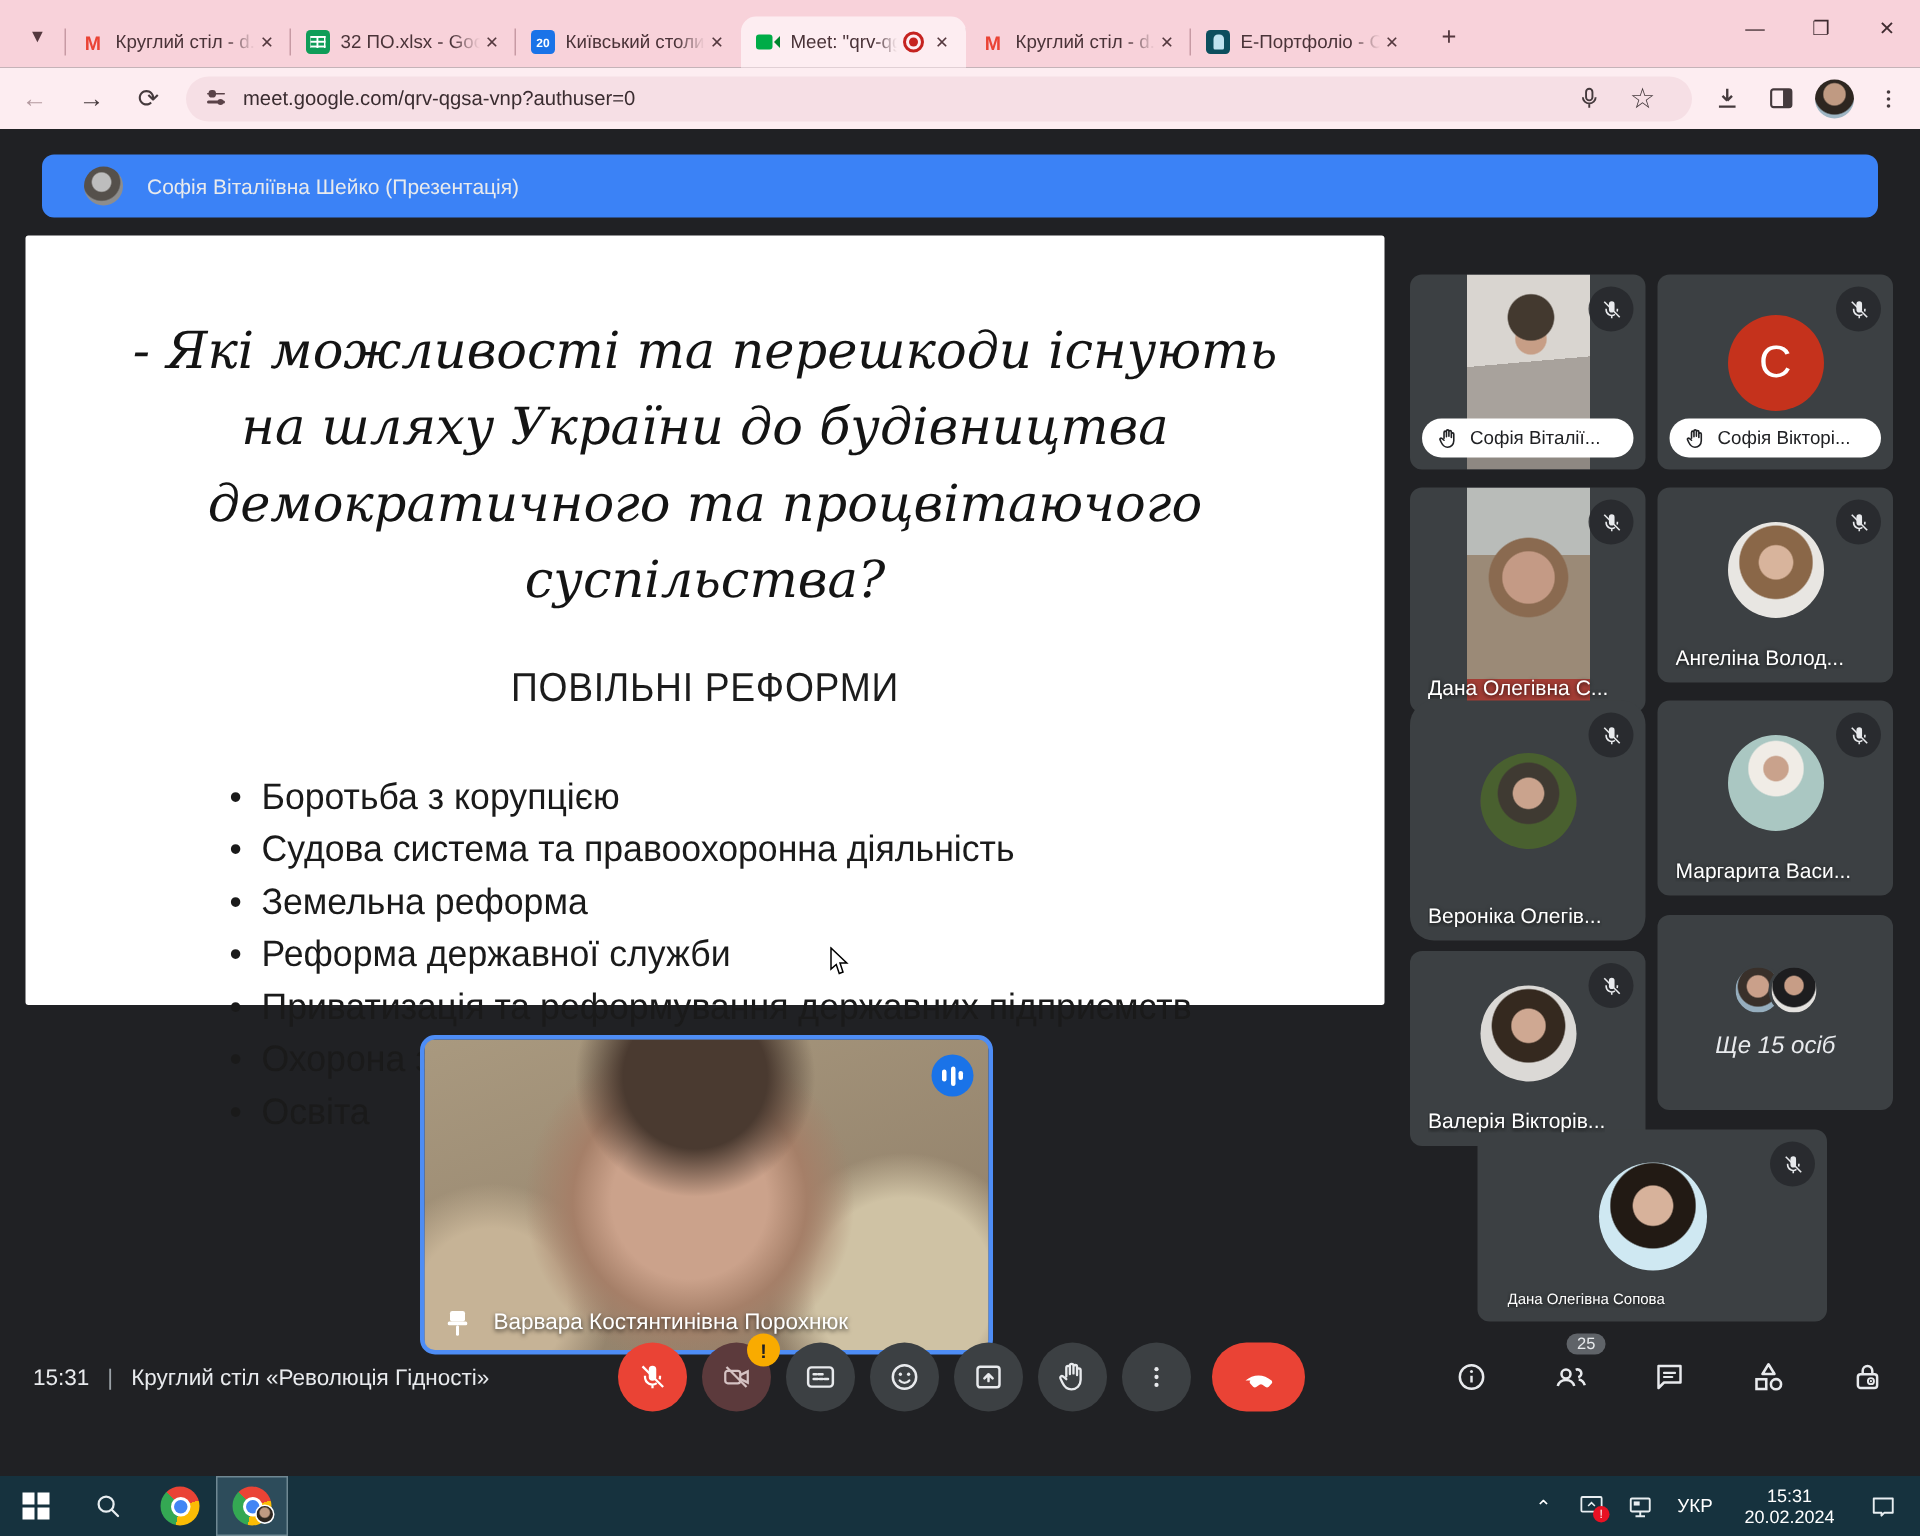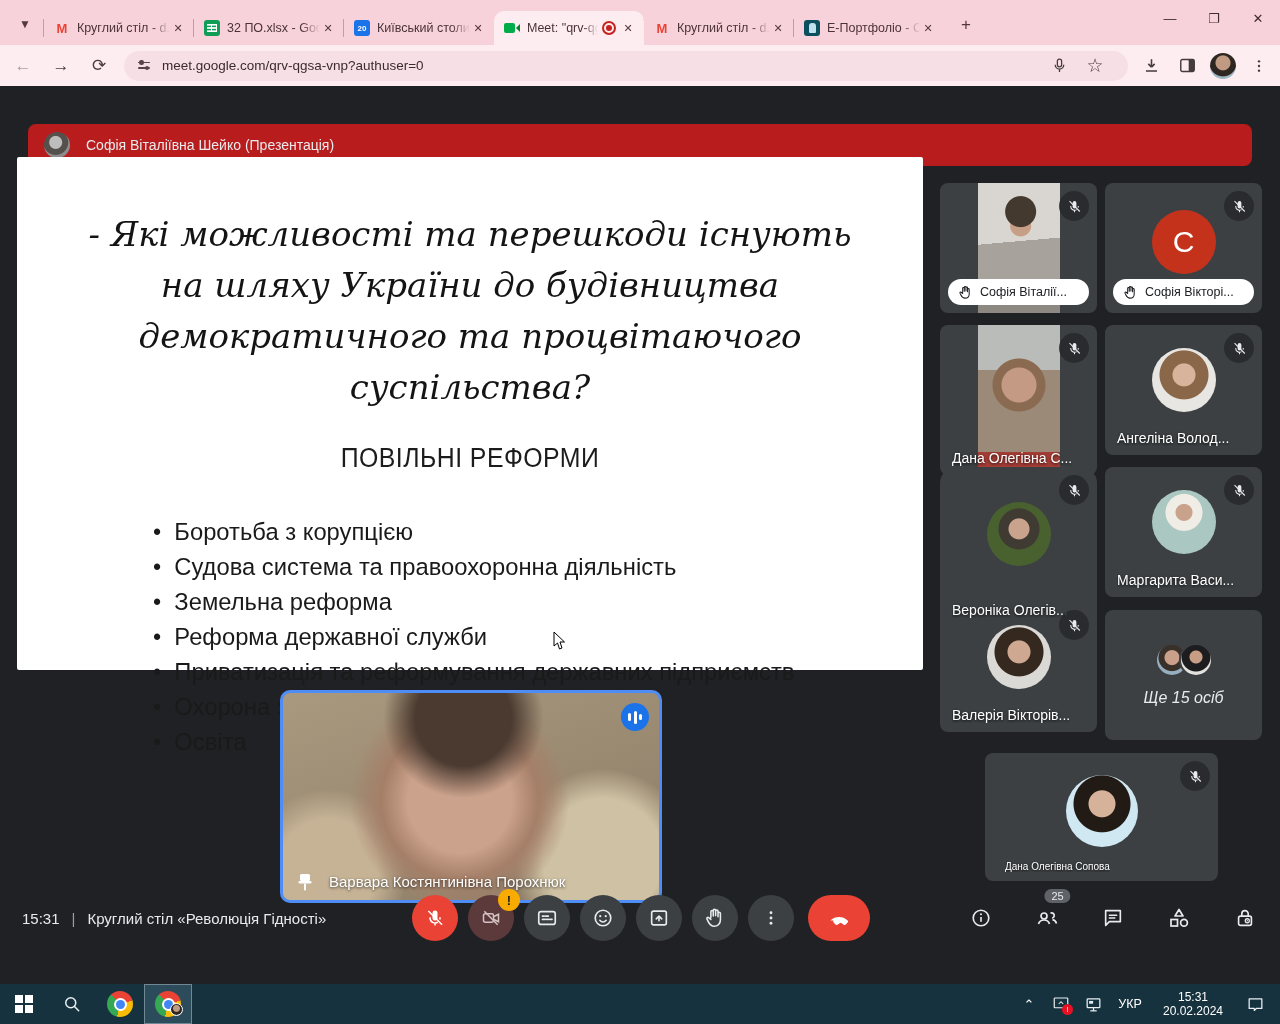--- a/index.html
+++ b/index.html
@@ -64,22 +64,22 @@
   .tune i { position:absolute; width:4.5px; height:4.5px; border-radius:50%; background:#5a4248; }
   .tune i.a { top:2.6px; left:3px; } .tune i.b { top:8.2px; right:3px; }
   .tool-ic { width:30px; height:30px; display:flex; align-items:center; justify-content:center;
              margin-right:6px; color:#453a3d; }
   .avatar-sm { width:26px; height:26px; border-radius:50%;
      background:radial-gradient(circle at 50% 38%, #c09a82 0 7px, #2e2620 8px 13px, #9fb6c4 14px); }
   svg.ic { display:block; }
 
   
   .page { position:absolute; top:86px; left:0; width:1280px; height:898px; background:#202124; }
-  .banner { position:absolute; left:28px; right:28px; top:17px; height:42px; background:#b91c1c;
-            border-radius:8px; display:flex; align-items:center; padding:0 16px;margin-top:21px; }
+  .banner { position:absolute; left:28px; right:28px; top:17px; height:42px; background:#3b82f6;
+            border-radius:8px; display:flex; align-items:center; padding:0 28px; }
   .banner .bavatar { width:26px; height:26px; border-radius:50%;
      background:radial-gradient(circle at 45% 40%, #bdbdbd 0 6px, #55504b 7px 12px, #8d8d8d 13px); }
   .banner .btext { color:#e8eaed; font-size:14px; font-weight:500; margin-left:16px; }
 
   .slide { position:absolute; left:17px; top:71px; width:906px; height:513px; background:#fff;
            border-radius:2px; color:#111; }
   .slide-title { margin:52px 60px 0; text-align:center; font-family:"DejaVu Serif", serif;
                  font-style:italic; font-size:34px; line-height:1.5; color:#141414; }
   .slide-heading { margin-top:30px; text-align:center; font-size:27px; letter-spacing:.5px;
                    color:#1c1c1c; transform:scaleX(.92); }
@@ -414,21 +414,21 @@
       <div class="micbadge">
         <svg class="ic" width="15" height="15" viewBox="0 0 24 24">
             <path fill="currentColor" d="M12 15a3 3 0 0 0 3-3V6a3 3 0 0 0-6 0v6a3 3 0 0 0 3 3z"></path>
             <path fill="none" stroke="currentColor" stroke-width="1.7" d="M6 11v1a6 6 0 0 0 9.4 4.95M18 11v1c0 .66-.1 1.3-.3 1.9M12 18v3"></path>
             <line x1="4" y1="3.5" x2="20.5" y2="20" stroke="currentColor" stroke-width="1.7"></line>
           </svg>
       </div>
       <span class="nameplain">Маргарита Васи...</span>
     </div>
 
-    <div class="tile" style="left:940px; top:516px; width:157px; height:130px;">
+    <div class="tile" style="left:940px; top:548px; width:157px; height:130px;">
       <div class="pavatar a-valeria"></div>
       <div class="micbadge">
         <svg class="ic" width="15" height="15" viewBox="0 0 24 24">
             <path fill="currentColor" d="M12 15a3 3 0 0 0 3-3V6a3 3 0 0 0-6 0v6a3 3 0 0 0 3 3z"></path>
             <path fill="none" stroke="currentColor" stroke-width="1.7" d="M6 11v1a6 6 0 0 0 9.4 4.95M18 11v1c0 .66-.1 1.3-.3 1.9M12 18v3"></path>
             <line x1="4" y1="3.5" x2="20.5" y2="20" stroke="currentColor" stroke-width="1.7"></line>
           </svg>
       </div>
       <span class="nameplain">Валерія Вікторів...</span>
     </div>

